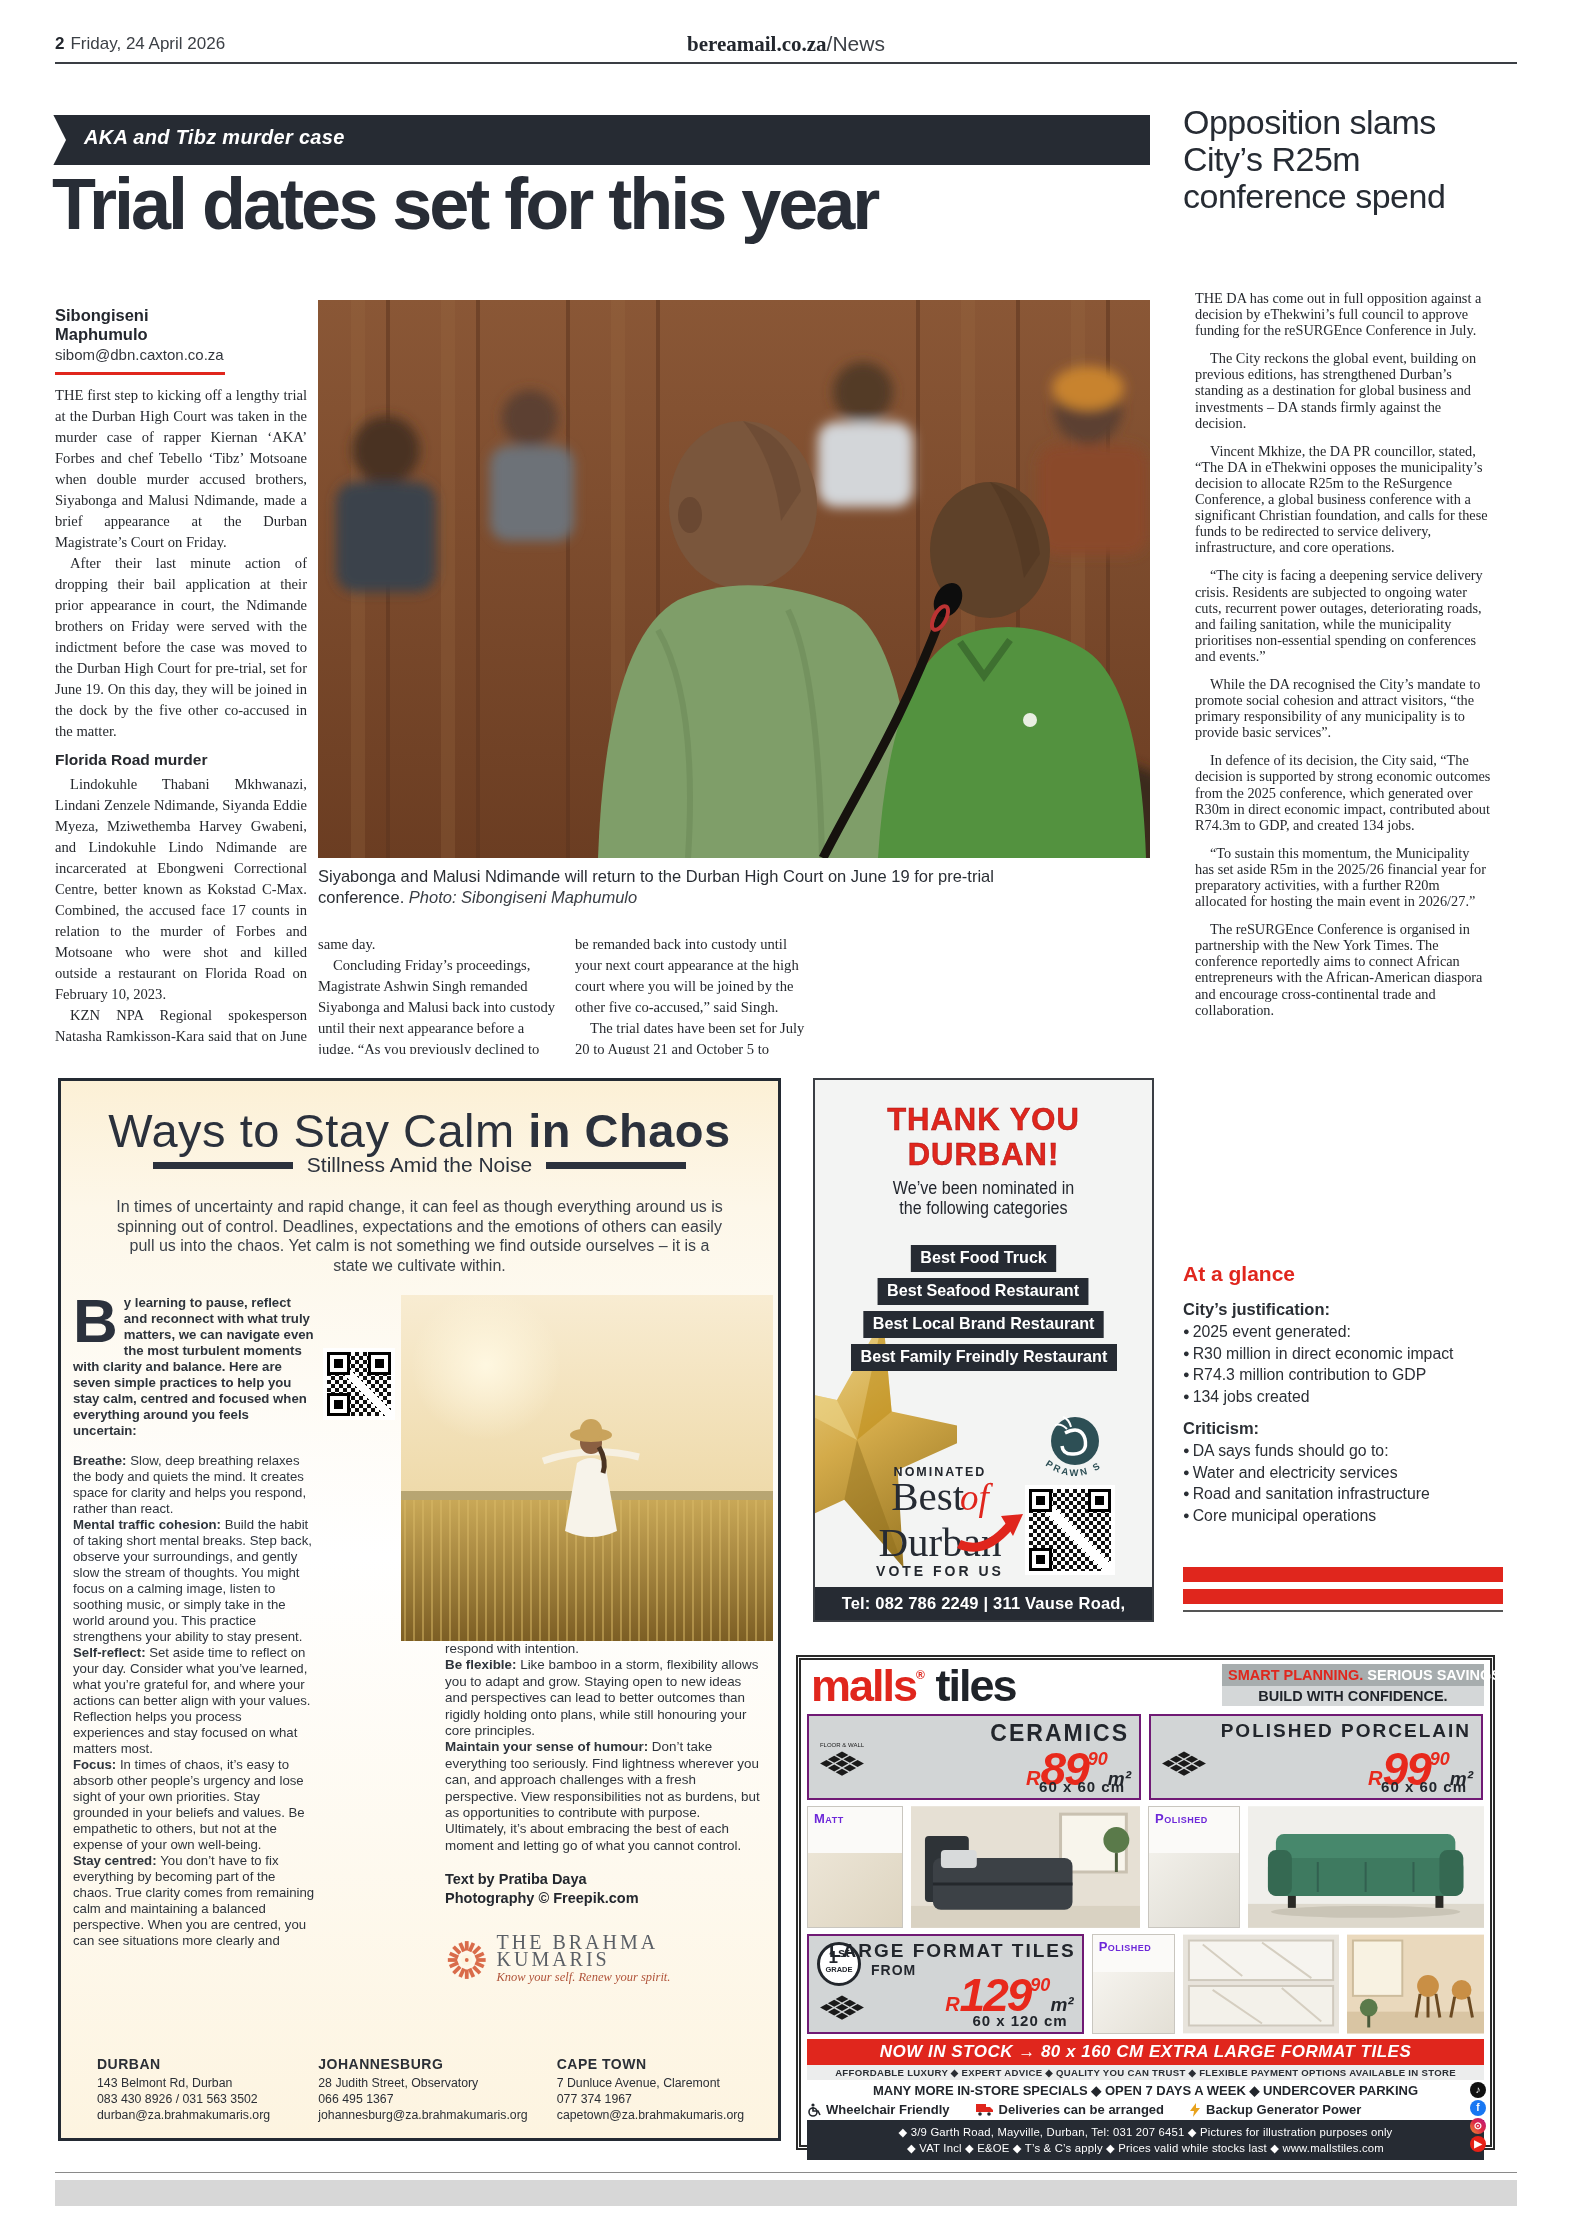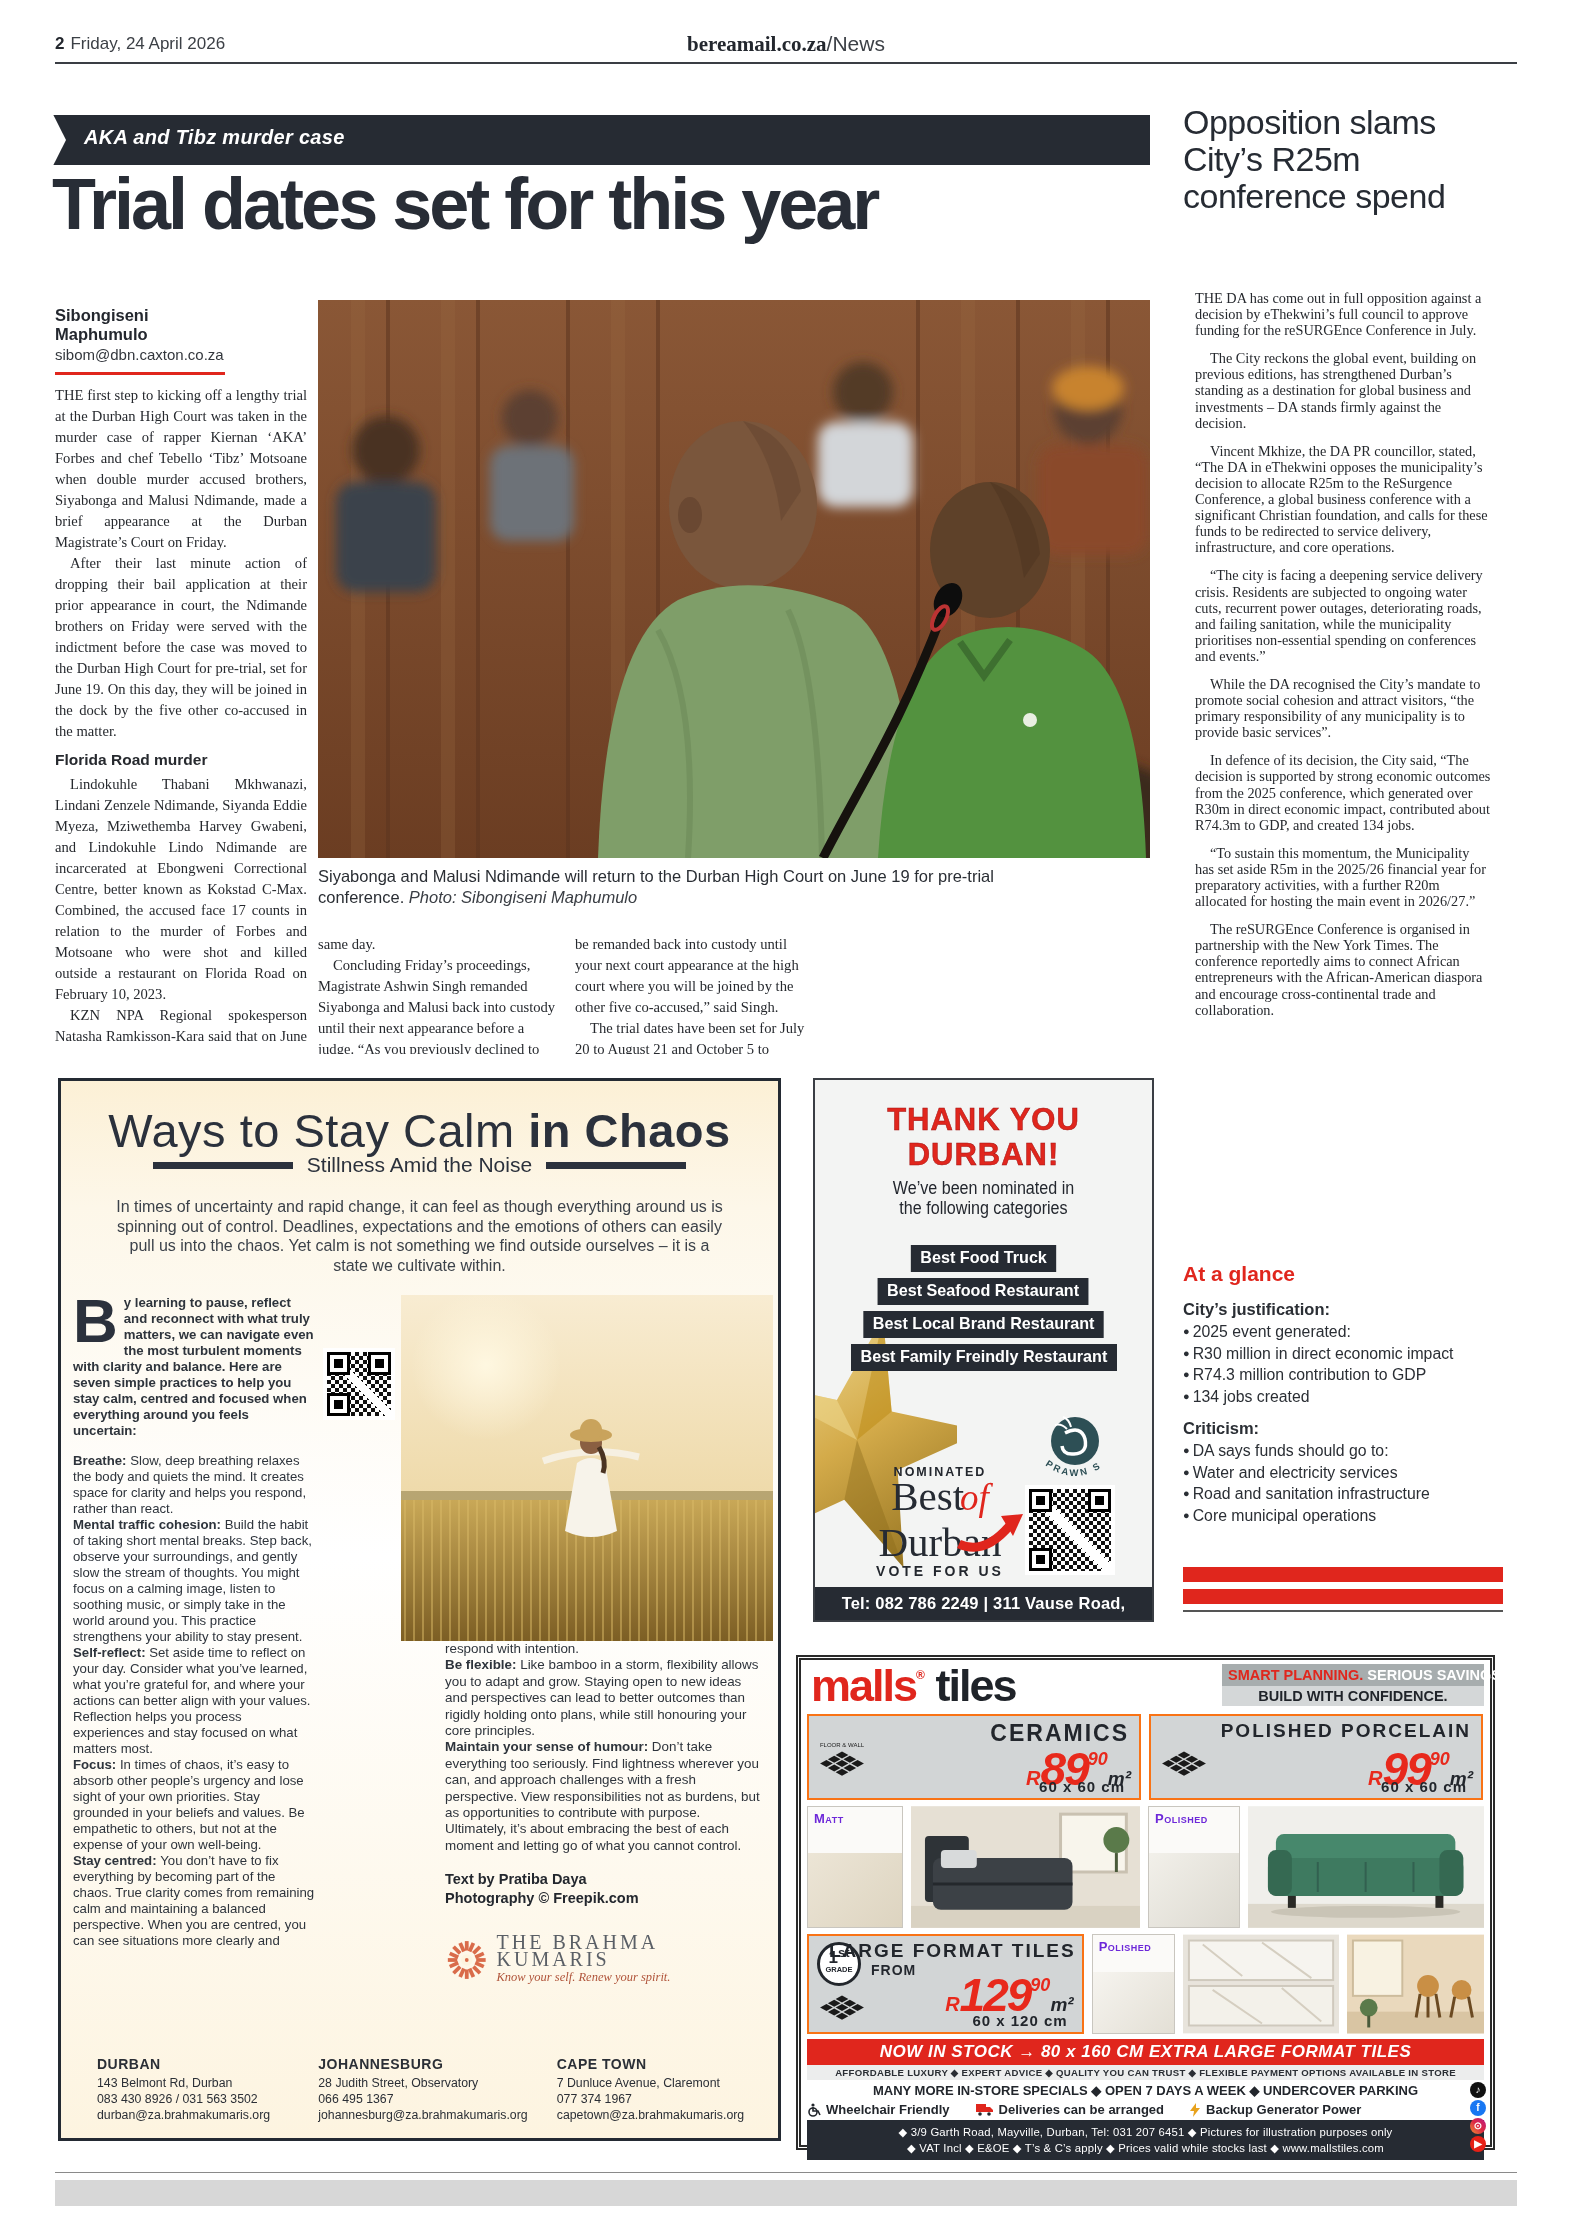--- a/index.html
+++ b/index.html
@@ -101,21 +101,21 @@
   .mt{left:796px;top:1655px;width:699px;height:495px;border:5px double #2a2a2a;background:#fff;box-sizing:border-box;padding:4px 6px;}
   .mt-head{position:relative;height:44px;}
   .mt-brand{position:absolute;left:4px;top:-4px;font-size:45px;font-weight:800;letter-spacing:-2px;color:#e0261d;}
   .mt-brand .reg{font-size:12px;vertical-align:22px;letter-spacing:0;}
   .mt-brand .dk{color:#1f2329;}
   .mt-tag{position:absolute;right:0;top:0;width:262px;}
   .mt-tag .l1{background:#a7adae;font-size:14.5px;font-weight:800;padding:3px 6px;text-align:center;white-space:nowrap;}
   .mt-tag .l1 .r{color:#e0261d;} .mt-tag .l1 .w{color:#fff;}
   .mt-tag .l2{background:#d4d7d8;color:#1f2329;font-size:14.5px;font-weight:800;text-align:center;padding:2px 6px;}
   .mt-row{display:flex;gap:8px;margin-top:6px;}
-  .mt-panel{position:relative;background:#d2d5d6;border:2px solid #f97316;box-sizing:border-box;width:334px;height:86px;}
+  .mt-panel{position:relative;background:#d2d5d6;border:2px solid #701a75;box-sizing:border-box;width:334px;height:86px;}
   .mt-panel .title{position:absolute;right:10px;top:4px;font-size:23px;font-weight:800;letter-spacing:2px;color:#22262c;}
   .mt-price{position:absolute;right:8px;top:26px;color:#e8291c;font-style:italic;font-weight:800;white-space:nowrap;}
   .mt-price .cur{font-size:20px;} .mt-price .big{font-size:46px;letter-spacing:-2px;} .mt-price .sup{font-size:18px;vertical-align:20px;}
   .mt-price .unit{color:#22262c;font-size:19px;}
   .mt-size{position:absolute;right:14px;bottom:3px;font-size:15px;font-weight:600;color:#22262c;letter-spacing:1px;}
   .tileicon{position:absolute;left:10px;top:24px;}
   .lblpanel{background:#fbfaf8;border:1px solid #c9c6bf;box-sizing:border-box;position:relative;}
   .lblpanel .lbl{position:absolute;left:6px;top:4px;font-size:13px;font-weight:700;font-variant:small-caps;letter-spacing:.5px;color:#6d28d9;}
   .lblpanel .sample{position:absolute;left:0;right:0;bottom:0;height:62%;background:linear-gradient(135deg,#ece5d6,#ddd4c0);}
   .mt-banner{margin-top:5px;background:#e0261d;color:#fff;text-align:center;font-size:17px;font-weight:800;font-style:italic;padding:3px 0;letter-spacing:.5px;}

